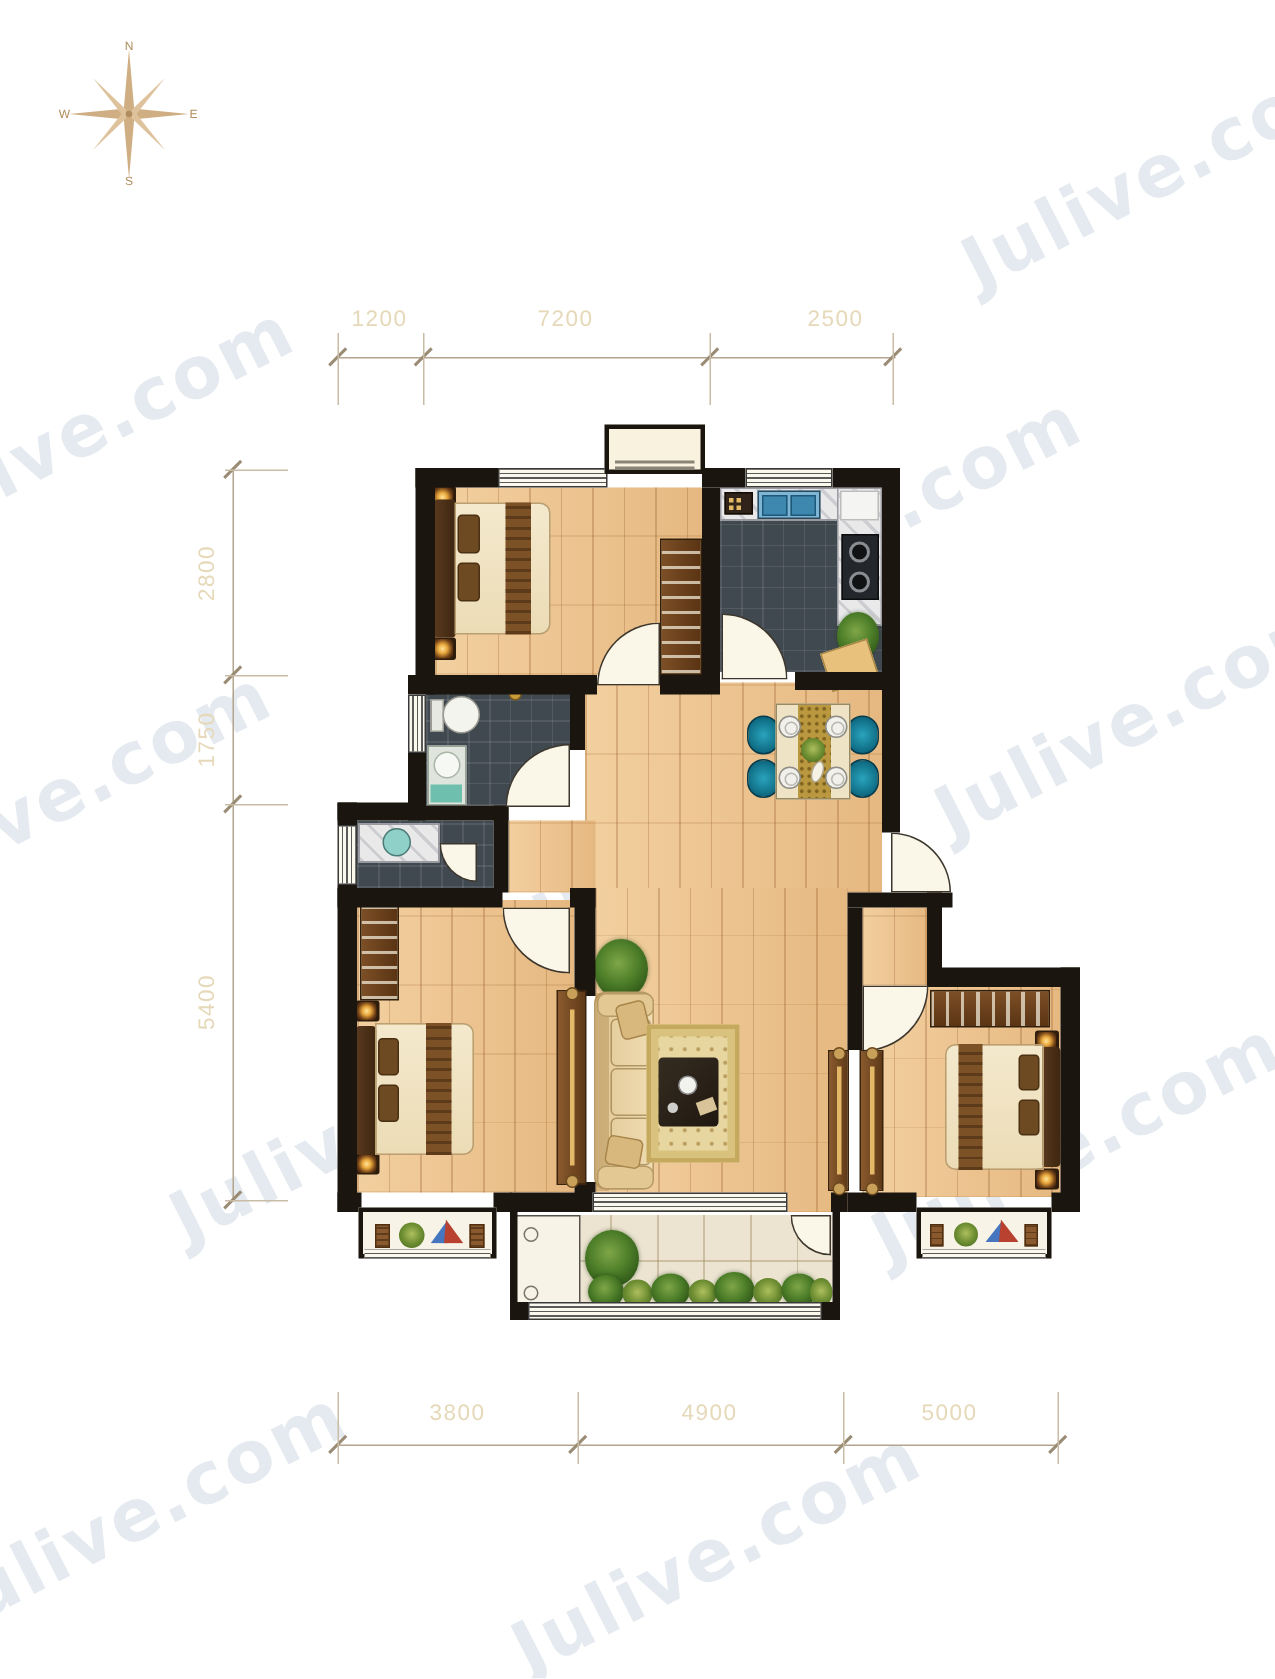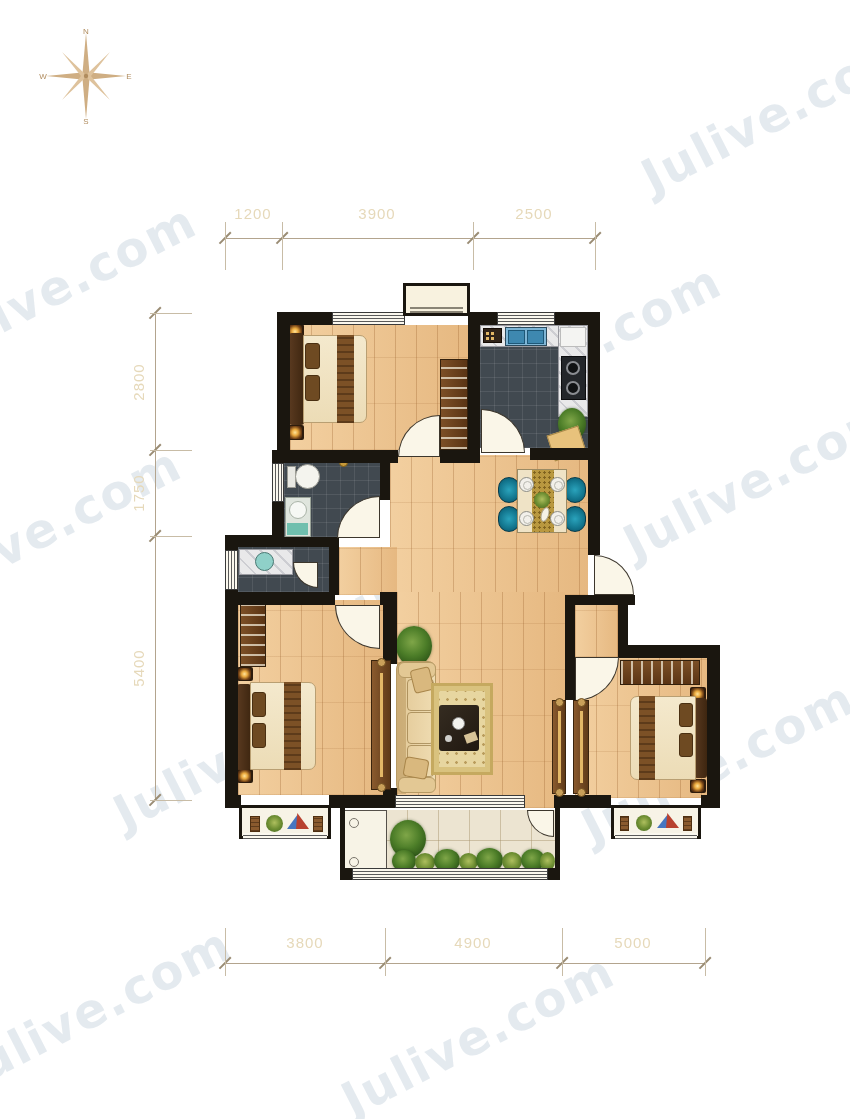--- a/index.html
+++ b/index.html
@@ -120,22 +120,22 @@
     <div class="dimline" style="left:225px;top:238px;width:372px;height:1px;"></div>
     <div class="tick" style="left:217px;top:237px;"></div>
     <div class="tick" style="left:274px;top:237px;"></div>
     <div class="tick" style="left:465px;top:237px;"></div>
     <div class="tick" style="left:587px;top:237px;"></div>
     <div class="ext" style="left:225px;top:222px;width:1px;height:48px;"></div>
     <div class="ext" style="left:282px;top:222px;width:1px;height:48px;"></div>
     <div class="ext" style="left:473px;top:222px;width:1px;height:48px;"></div>
     <div class="ext" style="left:595px;top:222px;width:1px;height:48px;"></div>
     <span class="dimtxt" style="left:253px;top:213px;">1200</span>
-    <span class="dimtxt" style="left:377px;top:213px;">3900</span>
-    <span class="dimtxt" style="left:534px;top:213px;text-align:right;">2500</span>
+    <span class="dimtxt" style="left:377px;top:213px;">7200</span>
+    <span class="dimtxt" style="left:557px;top:213px;text-align:right;">2500</span>
   </div>
 
   <div>
     <div class="dimline" style="left:155px;top:313px;width:1px;height:487px;"></div>
     <div class="tick" style="left:147px;top:312px;"></div>
     <div class="tick" style="left:147px;top:449px;"></div>
     <div class="tick" style="left:147px;top:535px;"></div>
     <div class="tick" style="left:147px;top:799px;"></div>
     <div class="ext" style="left:150px;top:313px;width:42px;height:1px;"></div>
     <div class="ext" style="left:150px;top:450px;width:42px;height:1px;"></div>

